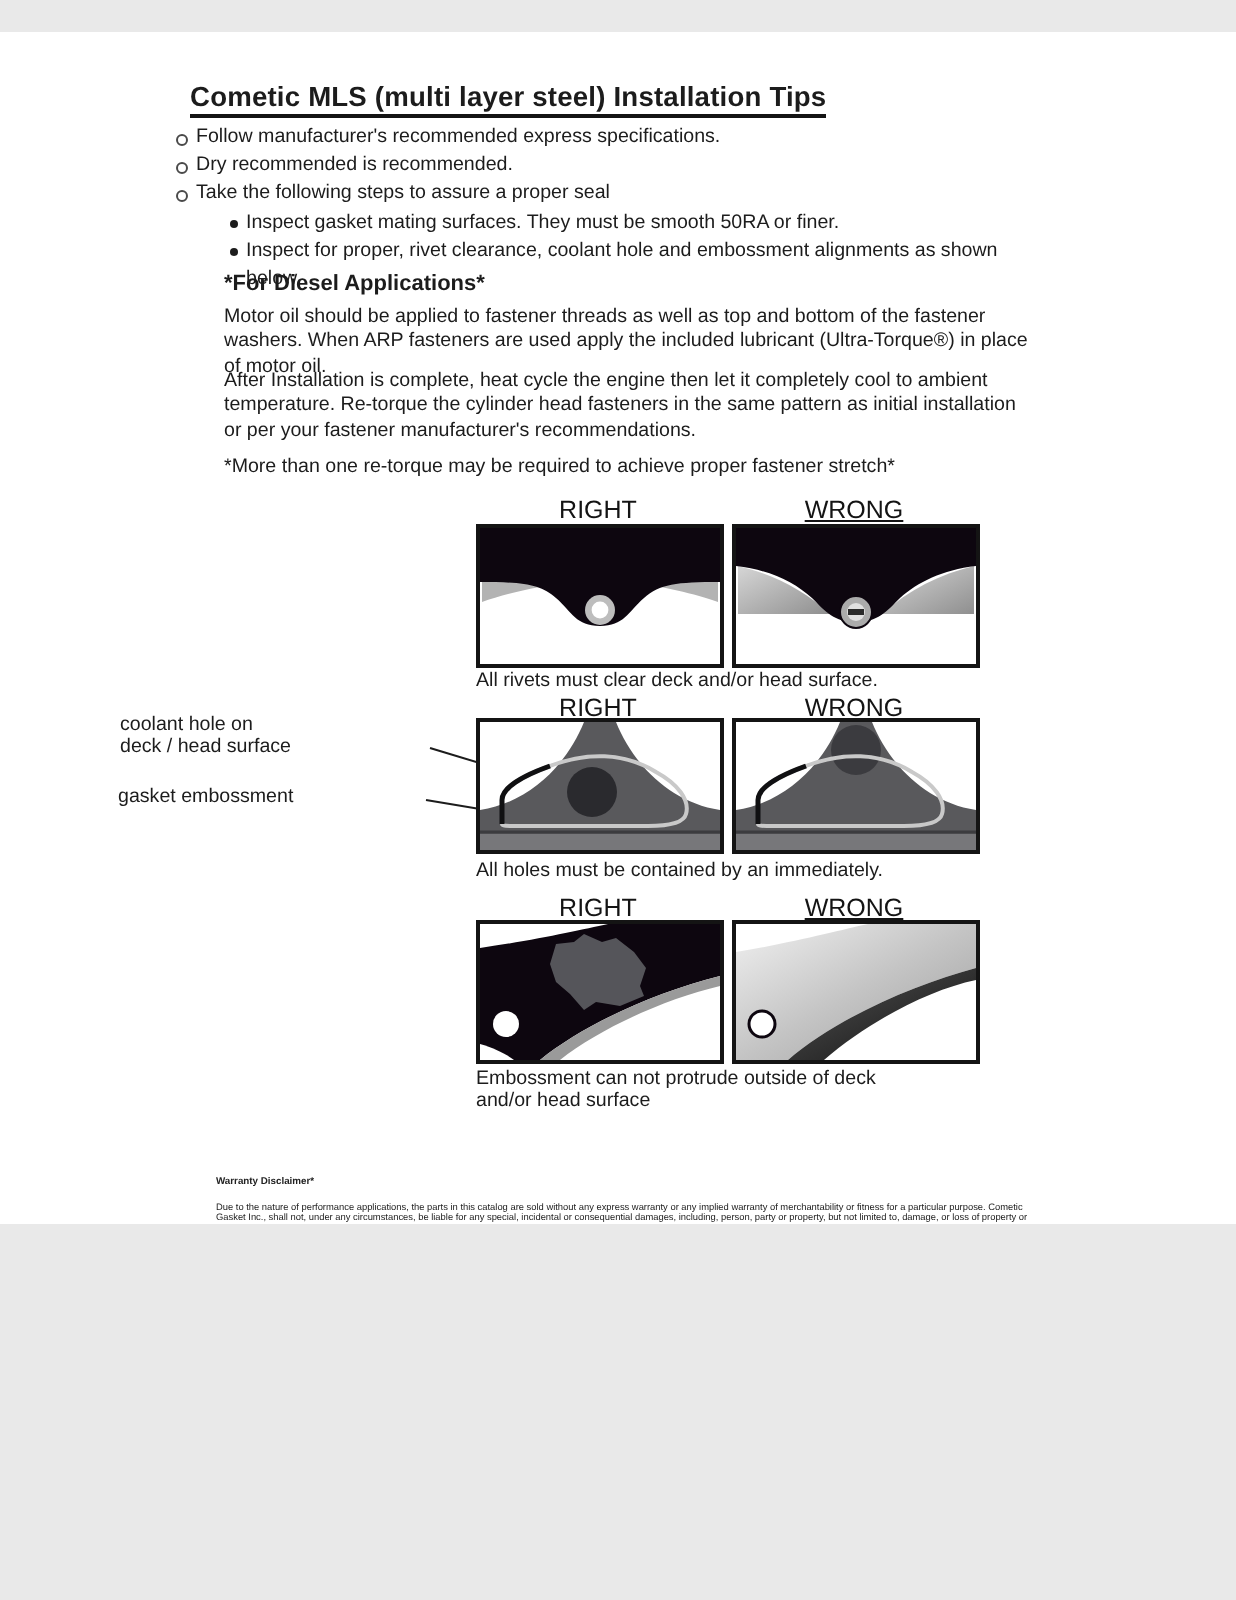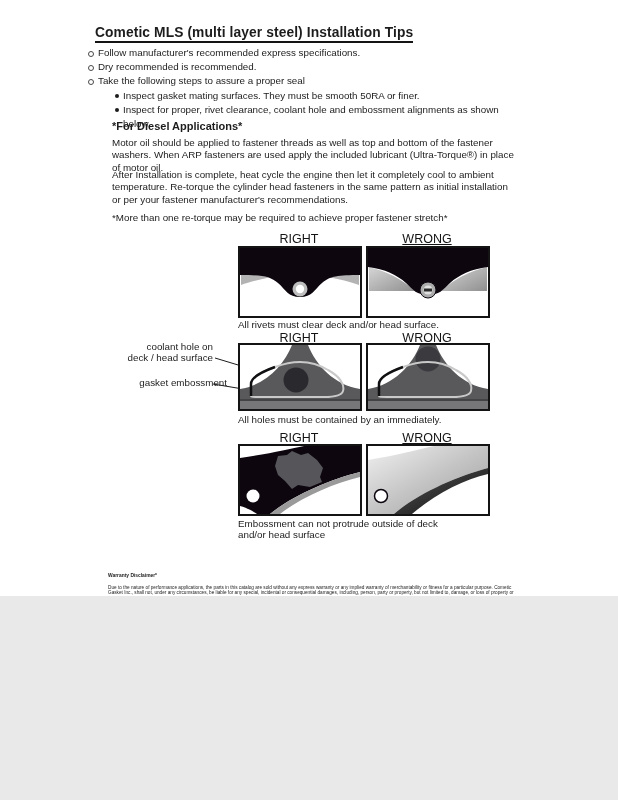--- a/index.html
+++ b/index.html
@@ -1,19 +1,19 @@
 <!DOCTYPE html>
 <html><head>
 <meta charset="utf-8">
 <style>
   html,body{margin:0;padding:0;background:#e9e9e9;}
   .page{
     position:relative;width:618px;height:596px;background:#ffffff;
     font-family:"Liberation Sans","DejaVu Sans",sans-serif;color:#1c1c1c;
-    overflow:hidden;margin:0 auto;
+    overflow:hidden;margin:16px auto;
   }
   .title{
     position:absolute;left:95px;top:25px;font-size:13.8px;font-weight:bold;
     border-bottom:2px solid #141414;padding-bottom:1px;letter-spacing:.1px;
   }
   .intro{position:absolute;left:88px;top:46px;width:440px;font-size:9.8px;line-height:14.2px;}
   .b-row{display:flex;align-items:flex-start;}
   .b-row.sub{margin-left:27px;}
   .circle-marker{
     width:4px;height:4px;border:1px solid #4a4a4a;border-radius:50%;
@@ -32,21 +32,21 @@
   .dg-label.r{left:239px;}
   .dg-label.w{left:367px;text-decoration:underline;}
   .dbox{position:absolute;width:120px;border:2px solid #141414;background:#fff;}
   .dbox svg{display:block;}
   .dbox.r{left:238px;}
   .dbox.w{left:366px;}
   .row1 .dg-label{top:232px;}
   .row1 .dbox{top:246px;height:68px;}
   .caption{position:absolute;left:238px;font-size:9.8px;line-height:11.2px;color:#1c1c1c;}
   .cap1{top:319px;}
-  .ann{position:absolute;text-align:right;font-size:9.8px;line-height:11px;color:#1c1c1c;}
+  .ann{position:absolute;text-align:left;font-size:9.8px;line-height:11px;color:#1c1c1c;}
   .ann.coolant{left:60px;top:341px;width:153px;}
   .ann.emboss{left:59px;top:377px;width:168px;}
   .leader-svg{position:absolute;left:205px;top:348px;width:100px;height:52px;overflow:visible;}
   .row2 .dg-label{top:331px;}
   .row2 .dbox{top:343px;height:64px;}
   .cap2{top:414px;}
   .row3 .dg-label{top:431px;}
   .row3 .dbox{top:444px;height:68px;}
   .cap3{top:518px;}
   .fineprint{position:absolute;left:108px;top:573px;width:414px;font-size:4.7px;line-height:5.7px;color:#222;}

